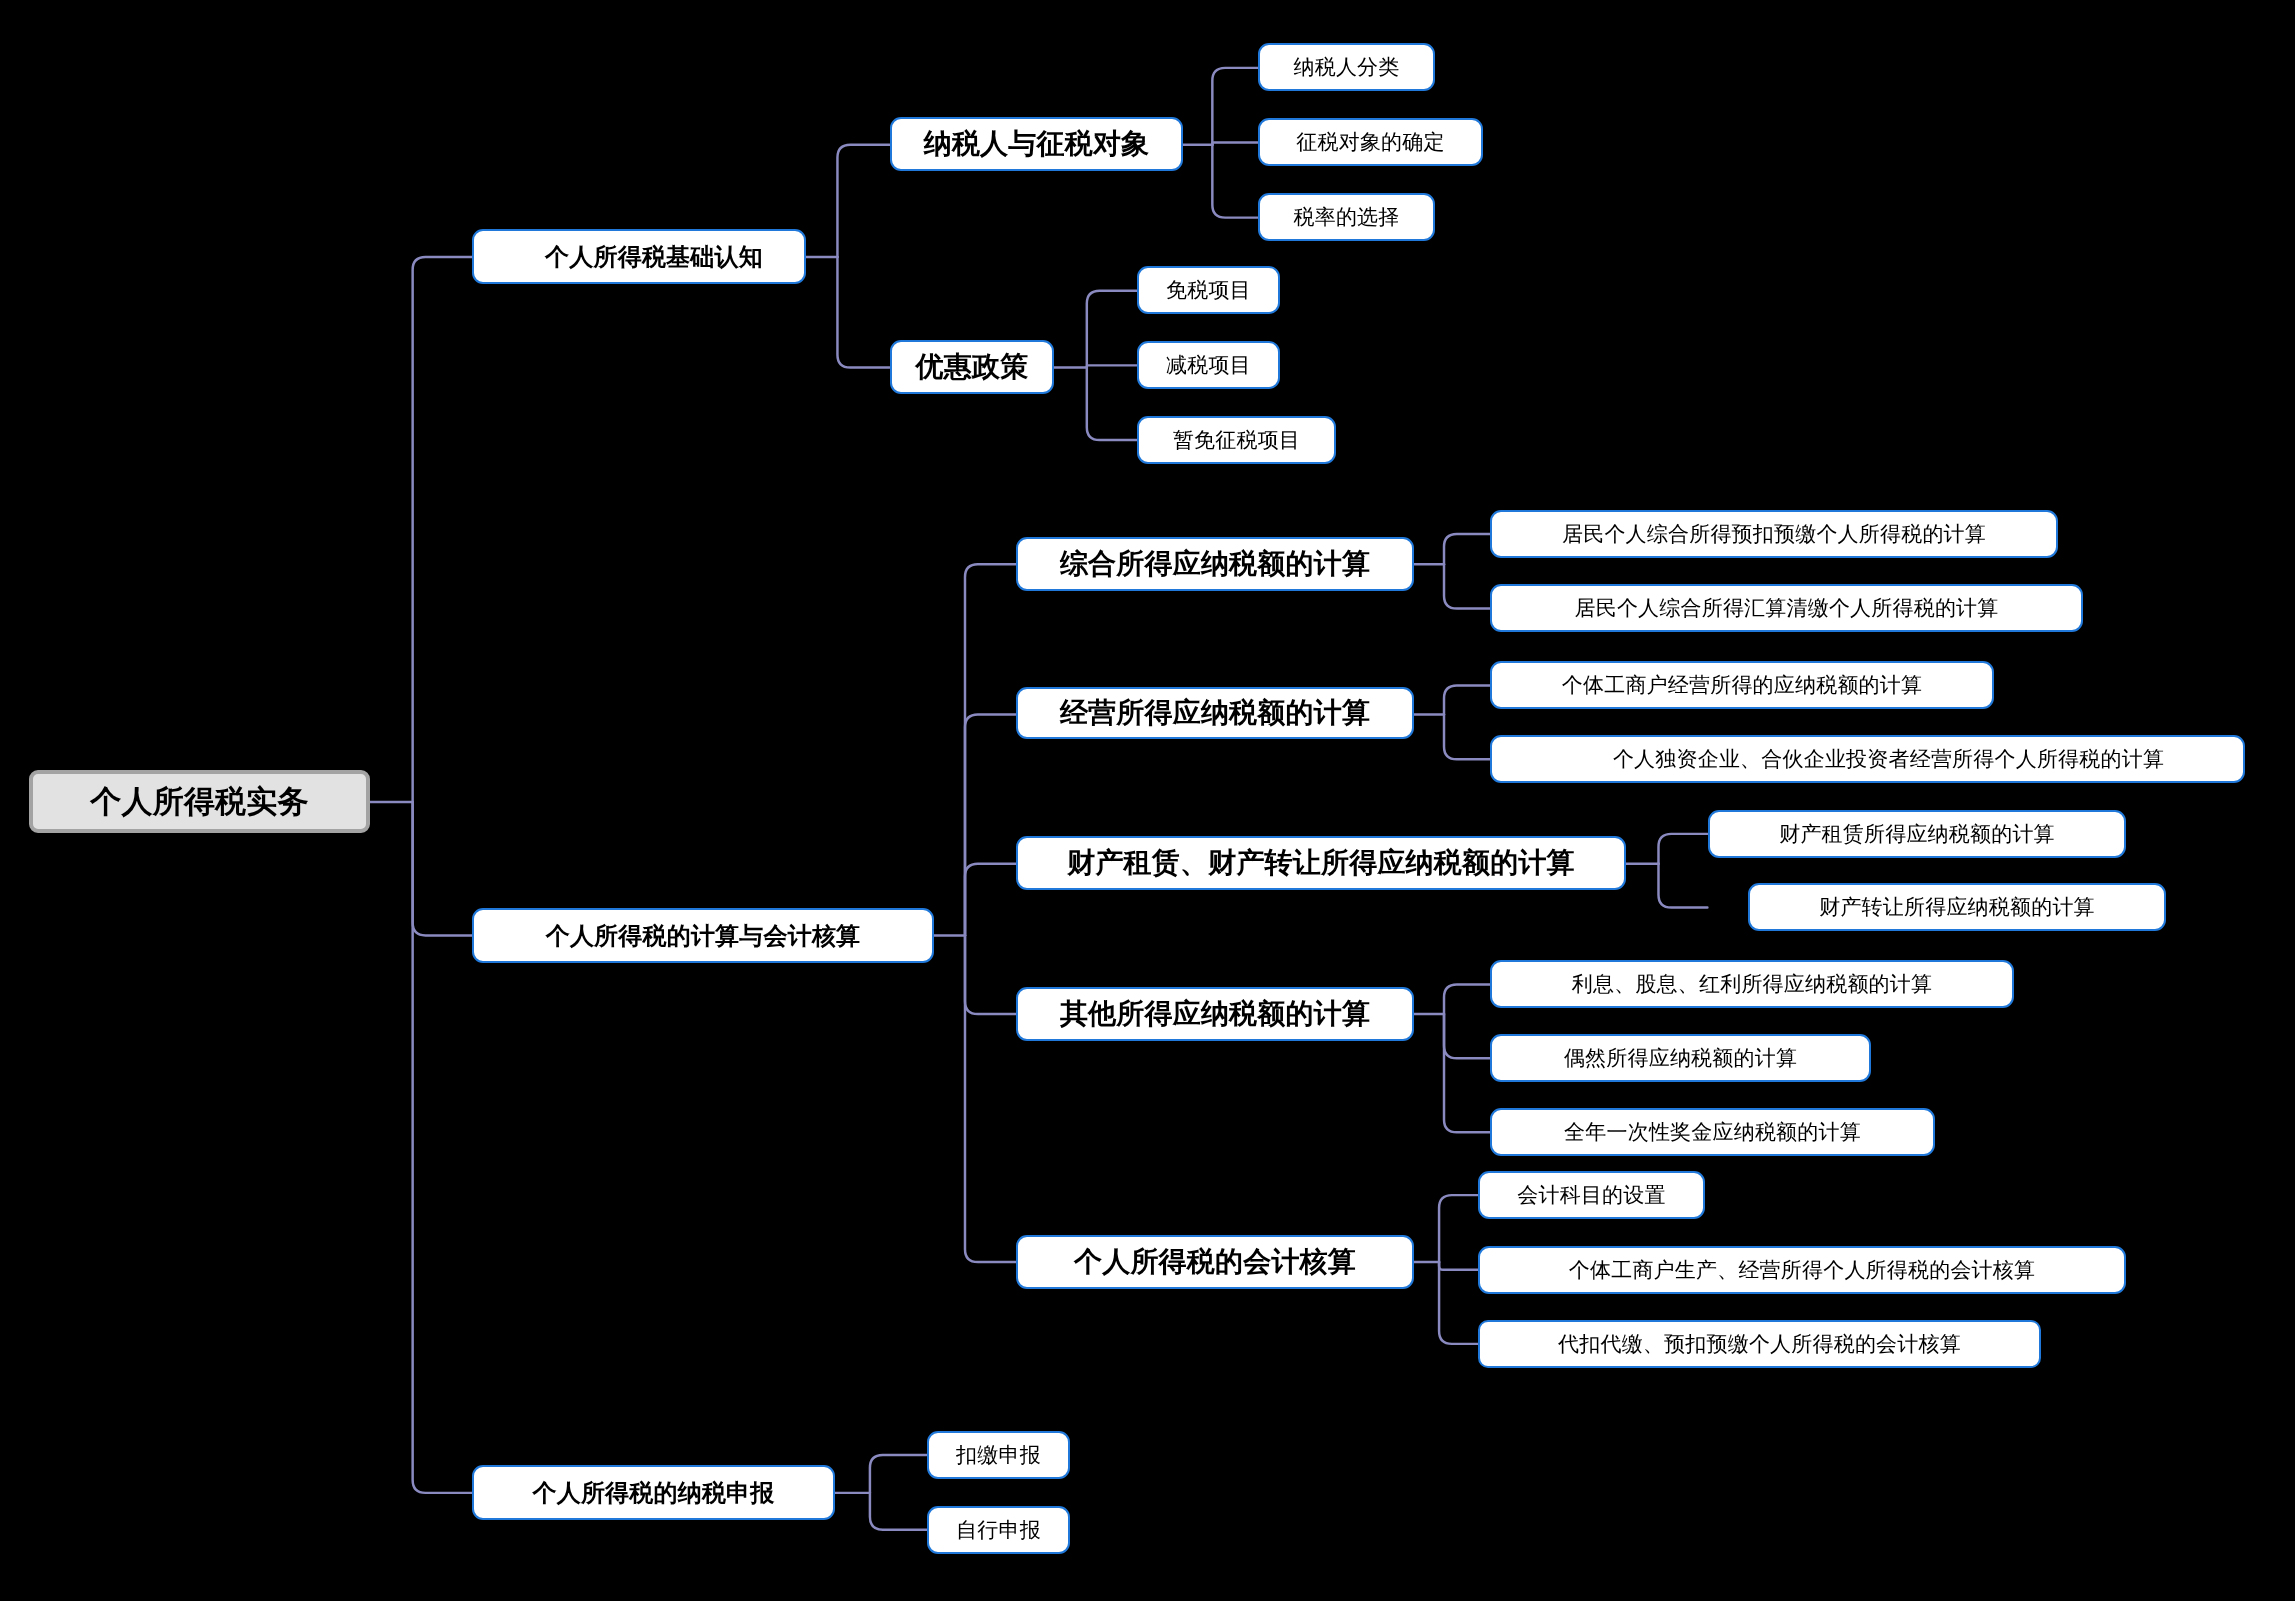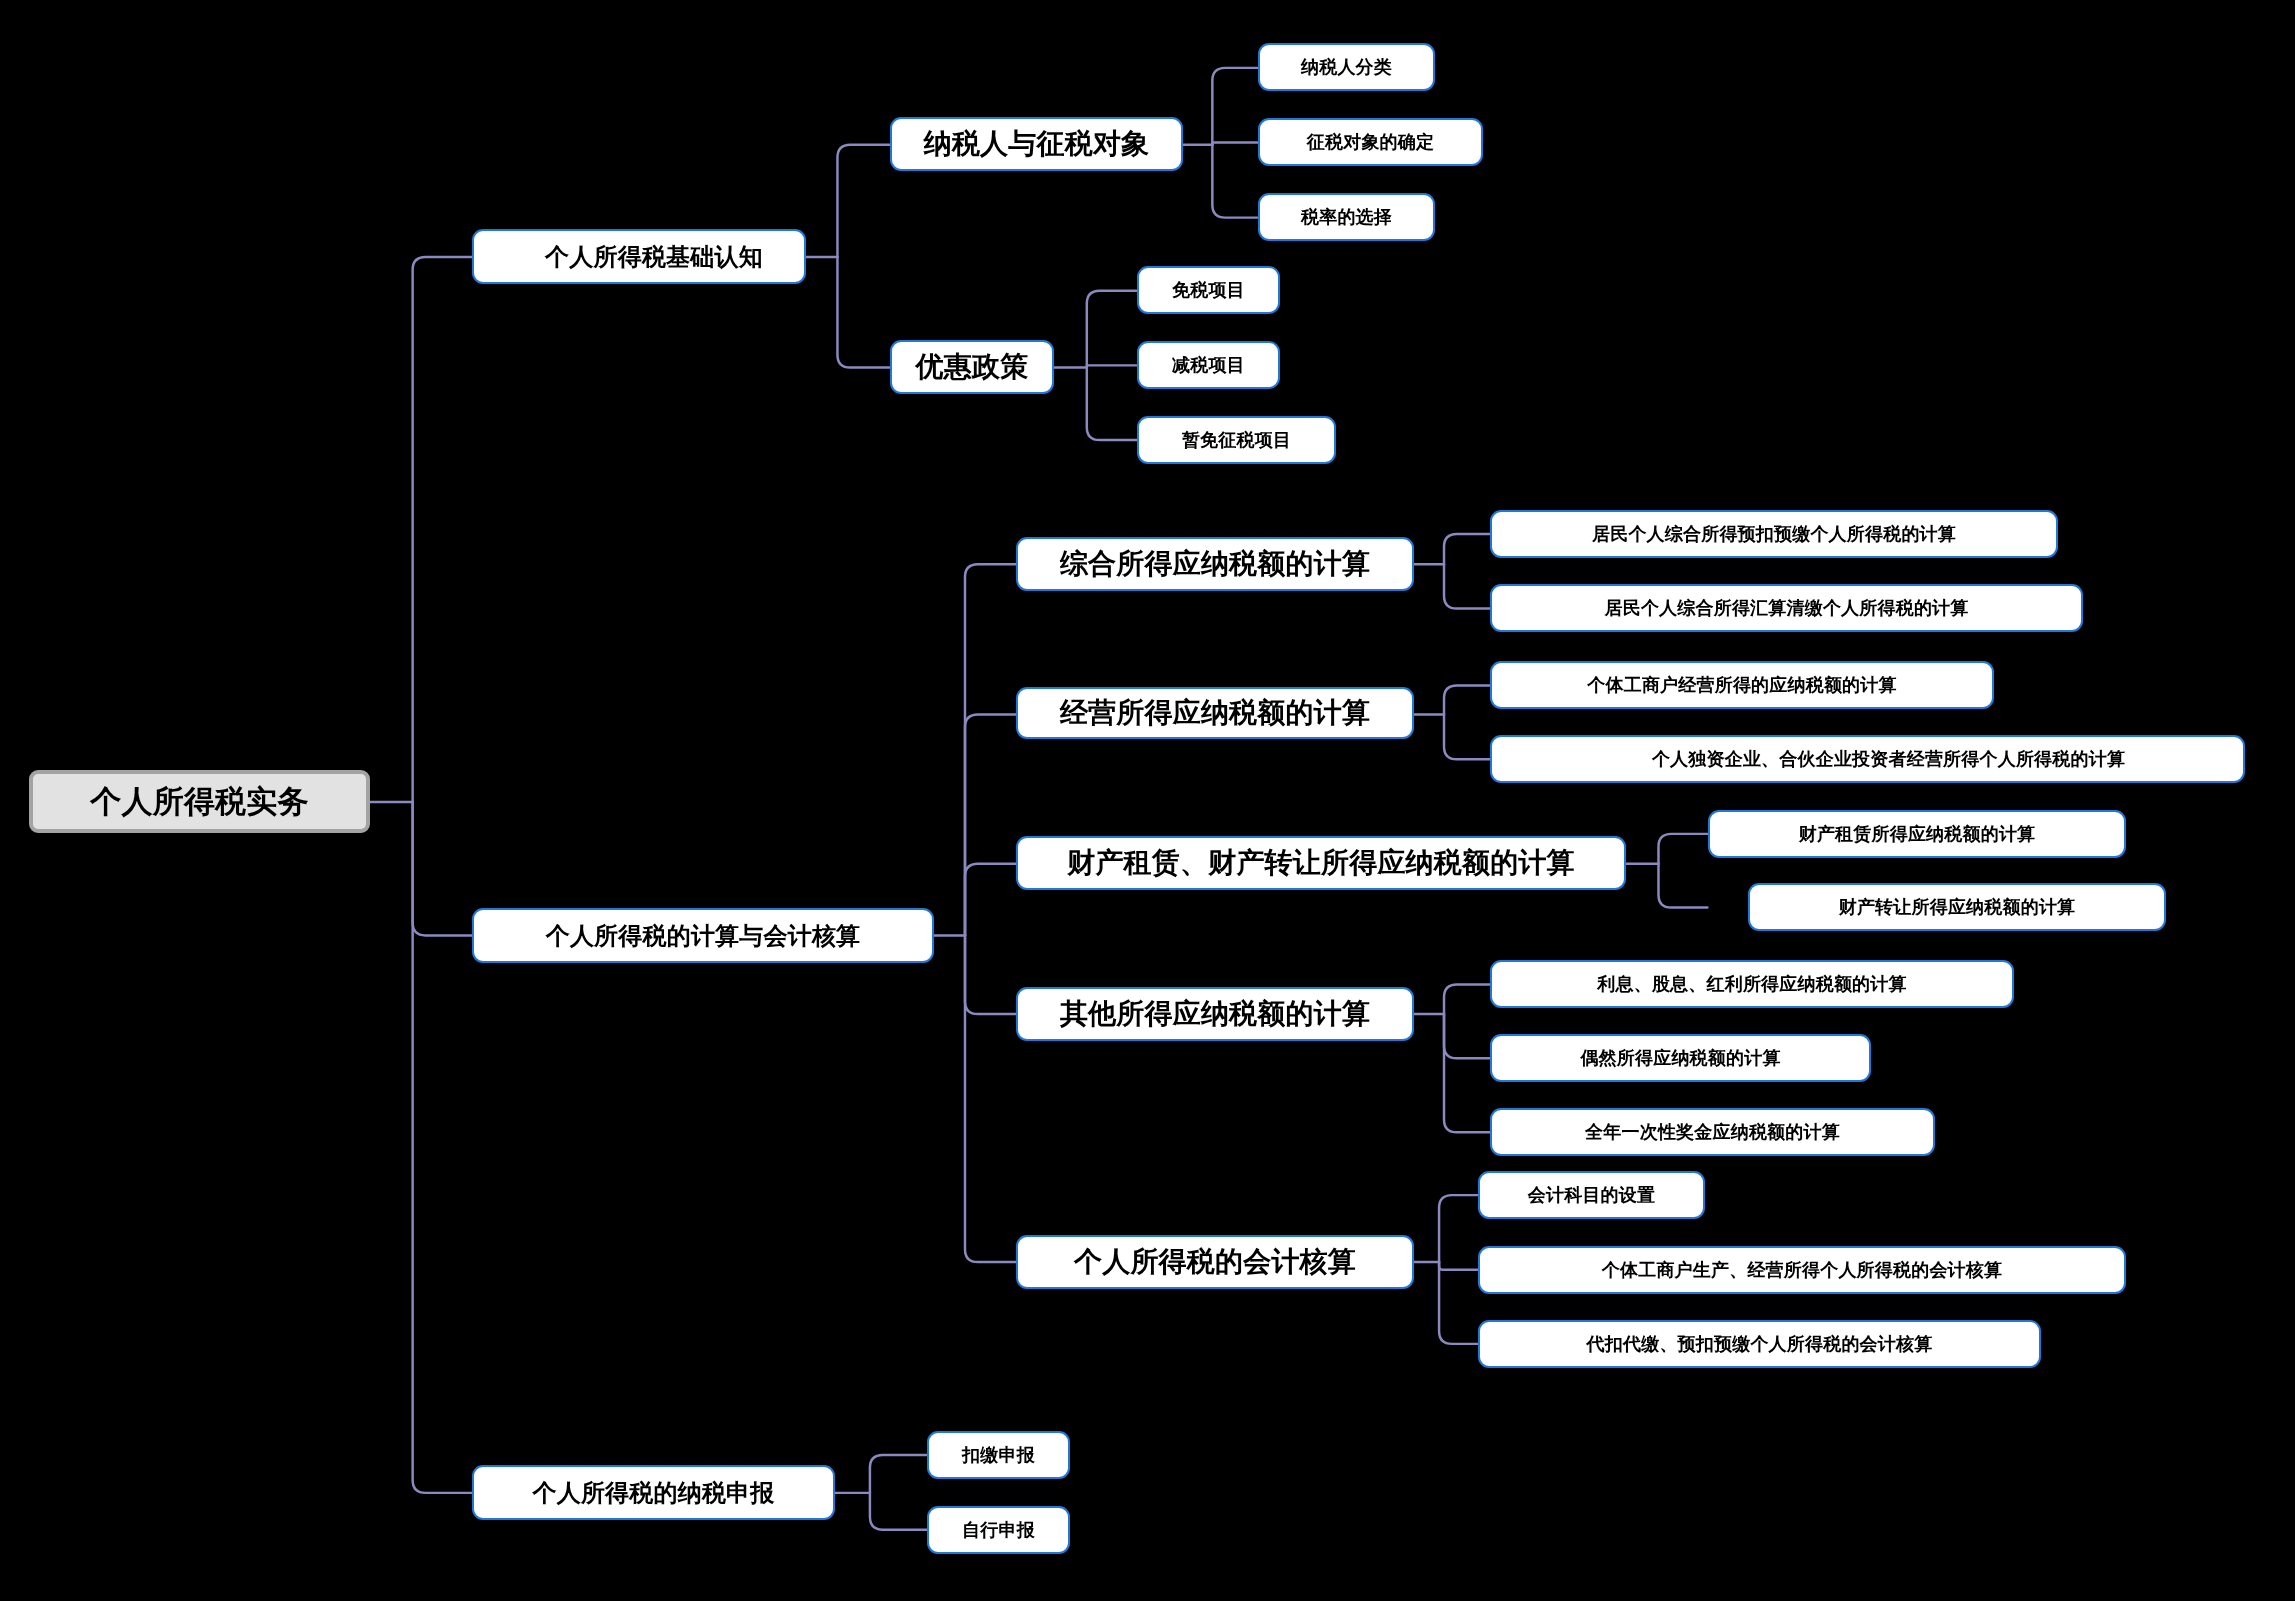--- a/index.html
+++ b/index.html
@@ -68,22 +68,22 @@
   }
   .node.lvl3 .label {
     font-weight: bold;
     font-size: 28px;
   }
   
   .node.lvl4 {
     justify-content: center;
   }
   .node.lvl4 .label {
-    font-weight: bold;
-    font-size: 18px;
+    font-weight: normal;
+    font-size: 21px;
   }
 </style>
 </head>
 <body>
 
 <div id="canvas">
   <svg id="edges" width="2295" height="1602" viewBox="0 0 4644 3240" xmlns="http://www.w3.org/2000/svg">
       <path d="M 748 1622 L 835 1622" fill="none" stroke="#8a8ac0" stroke-width="5" stroke-linecap="round"></path>
       <path d="M 835 1622 L 835 545 Q 835 519 861 519 L 955 519" fill="none" stroke="#8a8ac0" stroke-width="5" stroke-linecap="round"></path>
       <path d="M 835 1622 L 835 1866 Q 835 1892 861 1892 L 955 1892" fill="none" stroke="#8a8ac0" stroke-width="5" stroke-linecap="round"></path>
@@ -200,21 +200,21 @@
     </div>
     <div class="node lvl3" style="left: 1016px; top: 1235px; width: 398px; height: 54px;">
       <span class="label">个人所得税的会计核算</span>
     </div>
     <div class="node lvl4" style="left: 1478px; top: 1171px; width: 227px; height: 48px;">
       <span class="label">会计科目的设置</span>
     </div>
     <div class="node lvl4" style="left: 1478px; top: 1246px; width: 648px; height: 48px;">
       <span class="label">个体工商户生产、经营所得个人所得税的会计核算</span>
     </div>
-    <div class="node lvl4" style="left: 1478px; top: 1320px; width: 563px; height: 48px;">
+    <div class="node lvl4" style="left: 1478px; top: 1320px; width: 563px; height: 48px; border-radius: 10px;">
       <span class="label">代扣代缴、预扣预缴个人所得税的会计核算</span>
     </div>
     <div class="node lvl2" style="left: 472px; top: 1465px; width: 363px; height: 55px;">
       <span class="label">个人所得税的纳税申报</span>
     </div>
     <div class="node lvl4" style="left: 927px; top: 1431px; width: 143px; height: 48px;">
       <span class="label">扣缴申报</span>
     </div>
     <div class="node lvl4" style="left: 927px; top: 1506px; width: 143px; height: 48px;">
       <span class="label">自行申报</span>

